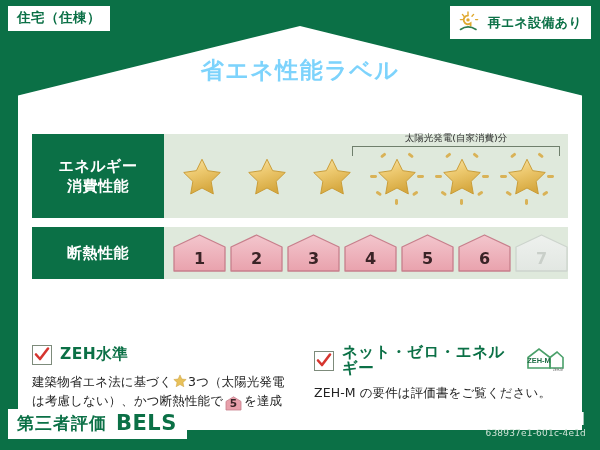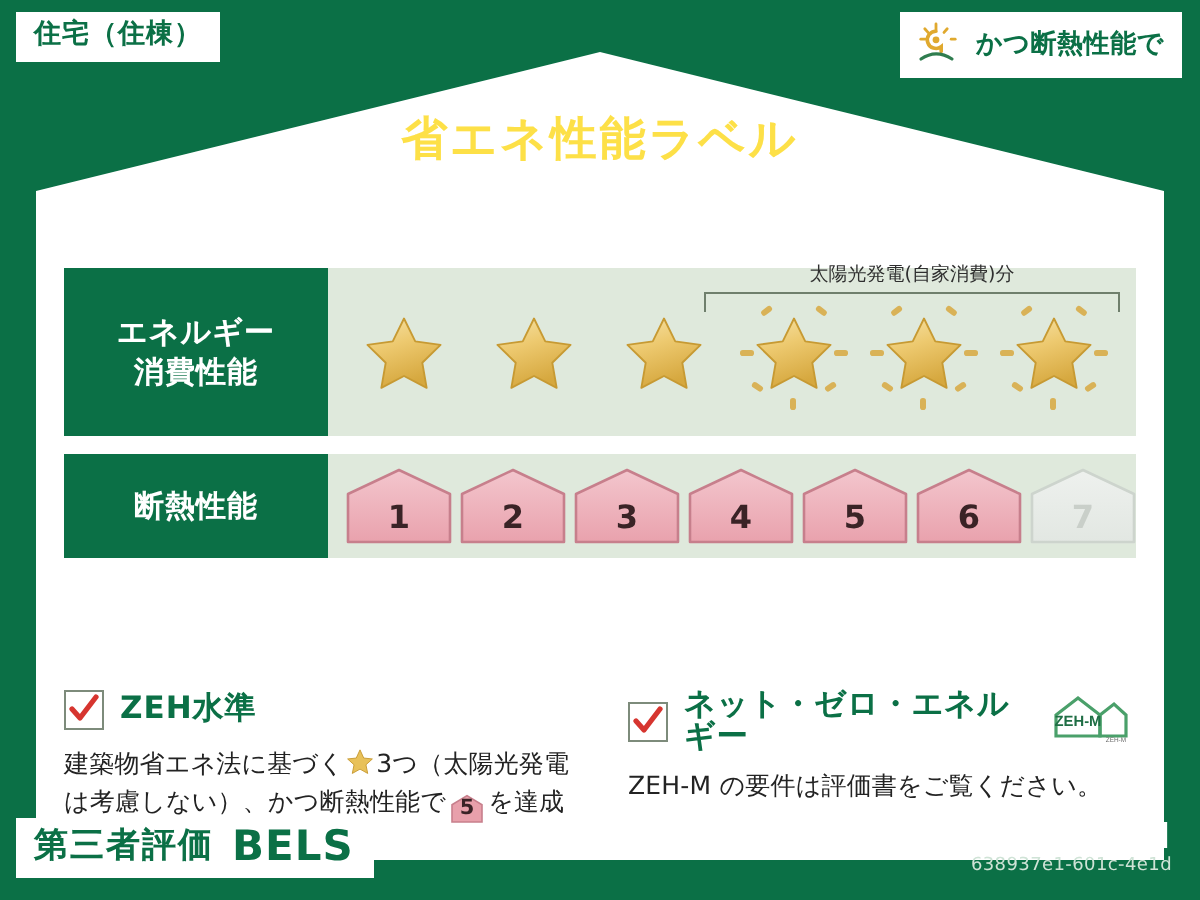--- a/index.html
+++ b/index.html
@@ -46,21 +46,21 @@
   .sun-icon{width:26px;height:24px;display:block;}
   
   .title-wrap{
     position:absolute;left:0;top:52px;width:600px;text-align:center;z-index:5;
   }
   .title-sub{
     color:#17724e;font-size:12.5px;font-weight:bold;letter-spacing:1px;
     line-height:1.1;
   }
   .title-main{
-    color:#fde047;font-size:23px;font-weight:bold;letter-spacing:1.5px;
+    color:#7dd3fc;font-size:23px;font-weight:bold;letter-spacing:1.5px;
     margin-top:6px;line-height:1.1;
   }
   
   .perf{
     position:absolute;left:32px;top:134px;width:536px;z-index:5;
   }
   .perf-row{
     display:flex;align-items:stretch;background:#dfe9dc;position:relative;
   }
   .perf-row.energy{height:84px;}
@@ -166,21 +166,21 @@
           <line x1="5.4" y1="4.4" x2="7.0" y2="6.2"></line>
           <line x1="16.6" y1="4.4" x2="15.0" y2="6.2"></line>
           <line x1="3.4" y1="9.6" x2="5.6" y2="9.6"></line>
           <line x1="18.6" y1="9.6" x2="20.6" y2="9.6"></line>
         </g>
         <path d="M11 5.6 a4.3 4.3 0 1 0 2.6 7.7 l0 2.4" fill="none" stroke="#e0a92e" stroke-width="1.8" stroke-linecap="round"></path>
         <circle cx="11" cy="9.9" r="1.7" fill="#e0a92e"></circle>
         <path d="M3.5 19.5 q7.5 -5.2 15.5 0" fill="none" stroke="#2f7d4f" stroke-width="1.6" stroke-linecap="round"></path>
       </svg>
     </span>
-    <span class="txt">かつ断熱性能で</span>
+    <span class="txt">再エネ設備あり</span>
   </div>
 
   <div class="title-wrap">
     <div class="title-main">省エネ性能ラベル</div>
   </div>
 
   <div class="perf">
 
     <div class="perf-row energy">
       <div class="perf-key">

